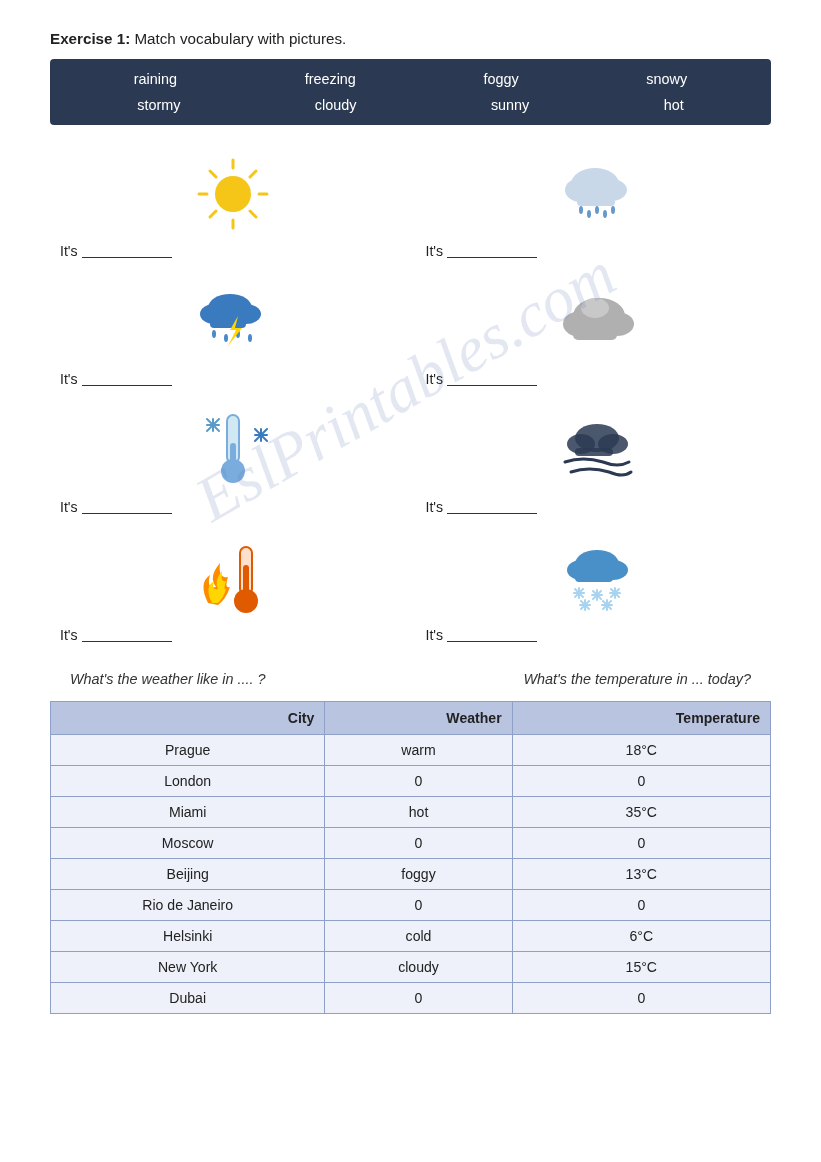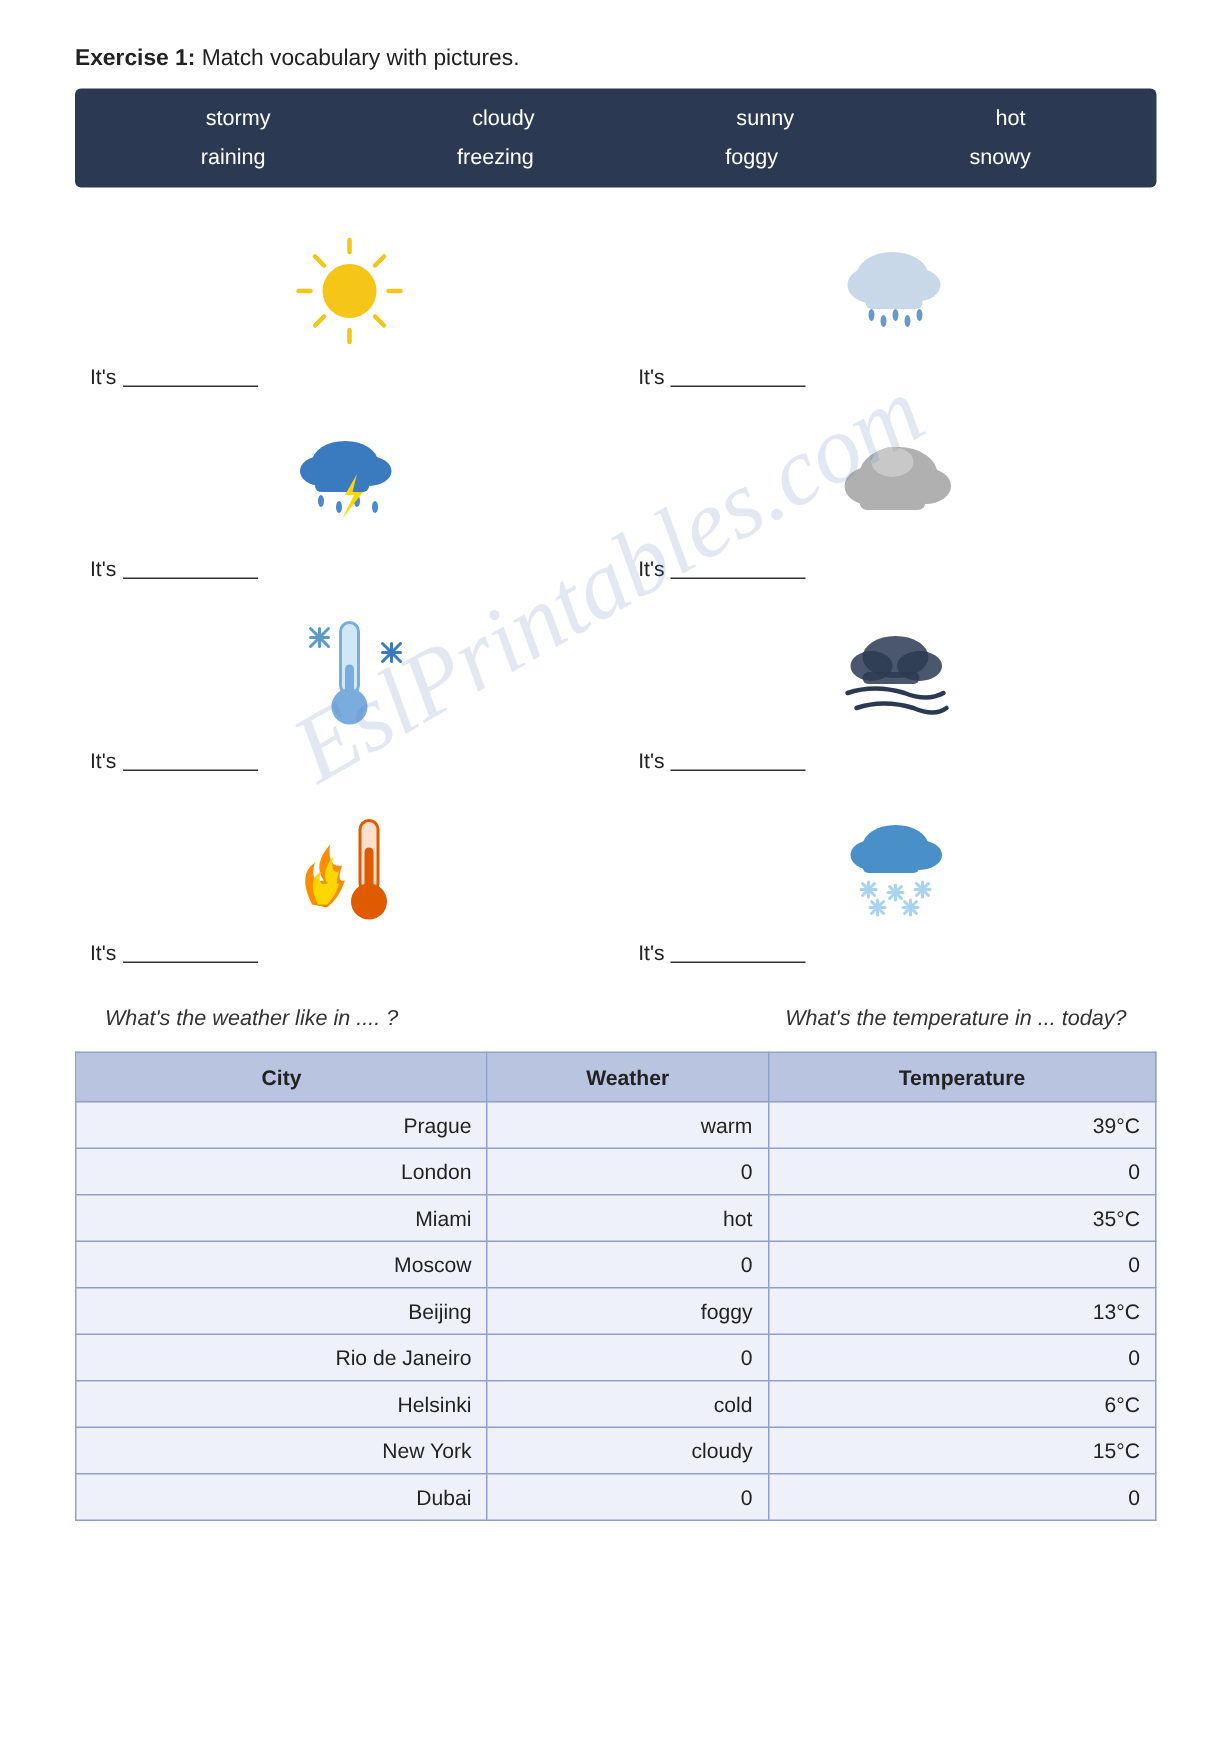--- a/index.html
+++ b/index.html
@@ -98,26 +98,26 @@
     table {
       width: 100%;
       border-collapse: collapse;
       font-size: 0.88rem;
     }
     table th {
       background: #b8c4e0;
       font-weight: bold;
       padding: 8px 10px;
       border: 1px solid #8fa0c8;
-      text-align: center;
+      text-align: right;
     }
     table td {
       padding: 7px 10px;
       border: 1px solid #8fa0c8;
-      text-align: right;
+      text-align: center;
       background: #eef1f9;
     }
 
     .watermark {
       position: absolute;
       top: 320px;
       left: 120px;
       font-size: 4rem;
       color: rgba(100,120,180,0.18);
       transform: rotate(-30deg);
@@ -137,30 +137,30 @@
 <div class="page-wrap">
   <div class="watermark">EslPrintables.com</div>
 
 
   <p class="exercise-label">
     <strong>Exercise 1:</strong> <span>Match vocabulary with pictures.</span>
   </p>
 
   <div class="vocab-box">
     <div class="vocab-row">
+      <span class="vocab-word">raining</span>
+      <span class="vocab-word">freezing</span>
+      <span class="vocab-word">foggy</span>
+      <span class="vocab-word">snowy</span>
+    </div>
+    <div class="vocab-row">
       <span class="vocab-word">stormy</span>
       <span class="vocab-word">cloudy</span>
       <span class="vocab-word">sunny</span>
       <span class="vocab-word">hot</span>
-    </div>
-    <div class="vocab-row">
-      <span class="vocab-word">raining</span>
-      <span class="vocab-word">freezing</span>
-      <span class="vocab-word">foggy</span>
-      <span class="vocab-word">snowy</span>
     </div>
   </div>
 
   <div class="weather-grid">
 
     <div class="weather-item">
       <div class="weather-icon">
         <svg width="80" height="80" viewBox="0 0 80 80">
           <circle cx="40" cy="40" r="18" fill="#F5C518"></circle>
           <g stroke="#F5C518" stroke-width="3" stroke-linecap="round">
@@ -368,21 +368,21 @@
       <tr>
         <th>City</th>
         <th>Weather</th>
         <th>Temperature</th>
       </tr>
     </thead>
     <tbody id="table-body">
         <tr>
           <td>Prague</td>
           <td>warm</td>
-          <td>39°C</td>
+          <td>18°C</td>
         </tr>
         <tr>
           <td>London</td>
           <td>0</td>
           <td>0</td>
         </tr>
         <tr>
           <td>Miami</td>
           <td>hot</td>
           <td>35°C</td>

